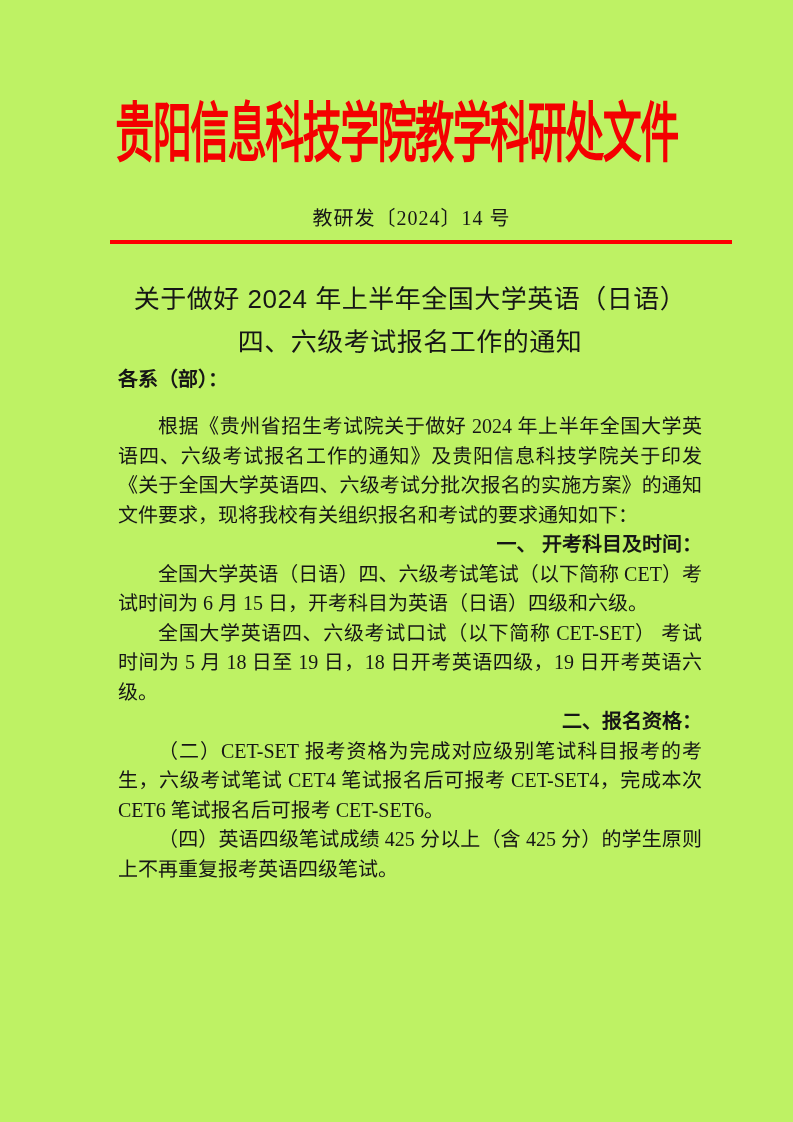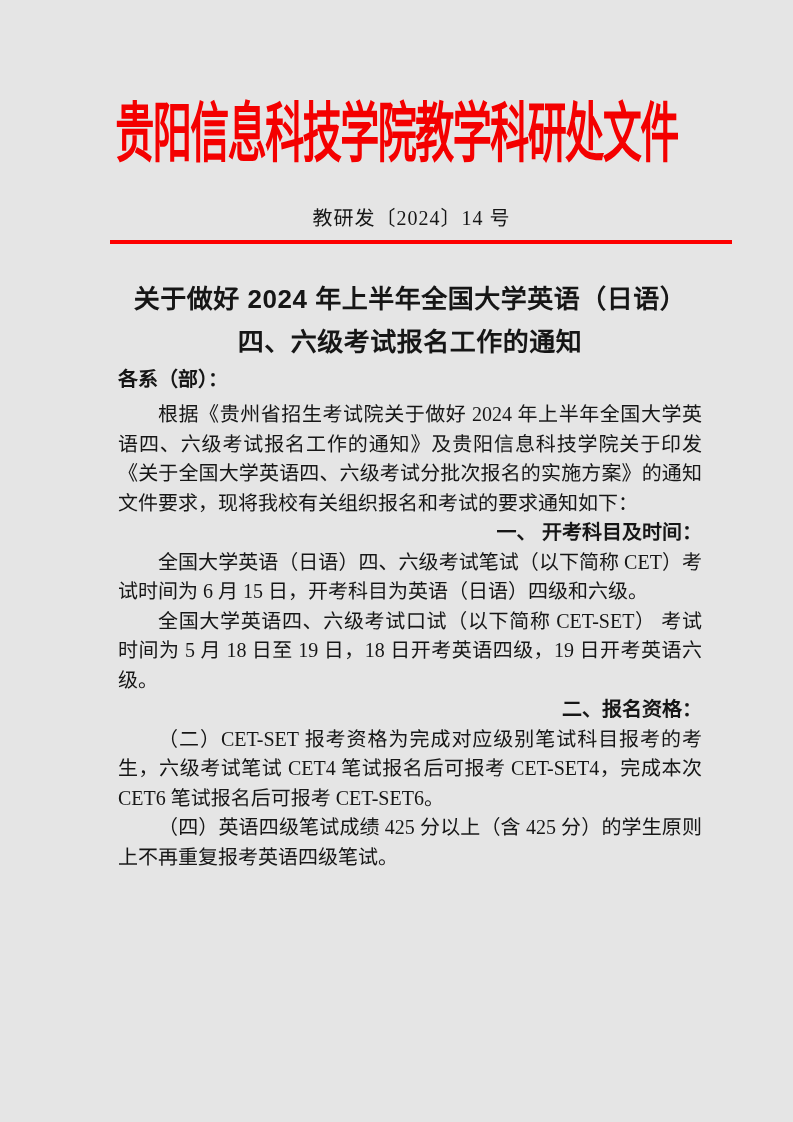--- a/index.html
+++ b/index.html
@@ -1,44 +1,44 @@
 <!DOCTYPE html>
 <html lang="zh-CN" style="--header-red: #f40000; --divider-red: #fe0000; --text-color: #161616;"><head>
 <meta charset="utf-8">
 <style>
   html,body{margin:0;padding:0;background:#ffffff;}
   .page{
-    position:relative;width:793px;height:1122px;background:#e5e5e5;overflow:hidden;
+    position:relative;width:793px;height:1122px;background:#bef264;overflow:hidden;
     font-family:"Liberation Serif","DejaVu Serif",serif;color:var(--text-color,#161616);
   }
   .red-header{
     position:absolute;top:101px;left:0;width:793px;text-align:center;
     font-family:"Liberation Serif","DejaVu Serif",serif;font-weight:700;
     font-size:39px;line-height:40px;letter-spacing:-1.5px;white-space:nowrap;
     color:var(--header-red,#f40000);
     transform:scaleY(1.68);transform-origin:50% 0;
   }
   .doc-number{
     position:absolute;top:205px;left:15px;width:793px;text-align:center;
     font-size:20px;line-height:26px;letter-spacing:1px;
   }
   .red-line{
     position:absolute;top:240px;left:110px;width:622px;height:4px;
     background:var(--divider-red,#fe0000);
   }
   .content{position:absolute;top:278px;left:118px;width:584px;}
   .doc-title{
-    font-family:"Liberation Sans","DejaVu Sans",sans-serif;font-weight:700;
+    font-family:"Liberation Sans","DejaVu Sans",sans-serif;font-weight:400;
     font-size:26px;line-height:43px;text-align:center;letter-spacing:.5px;margin:0;
   }
   .salutation{
     font-family:"Liberation Sans","DejaVu Sans",sans-serif;font-weight:700;
     font-size:20px;line-height:26px;margin-top:2px;
   }
-  .body-wrap{margin-top:8px;}
+  .body-wrap{margin-top:20px;}
   .body-p{
     font-size:20px;line-height:29.5px;text-align:justify;text-indent:2em;margin:0;
   }
   .body-h{
     font-family:"Liberation Sans","DejaVu Sans",sans-serif;font-weight:700;
     font-size:20px;line-height:29.5px;text-indent:2em;margin:0;text-align:right;
   }
 </style>
 </head>
 <body>

